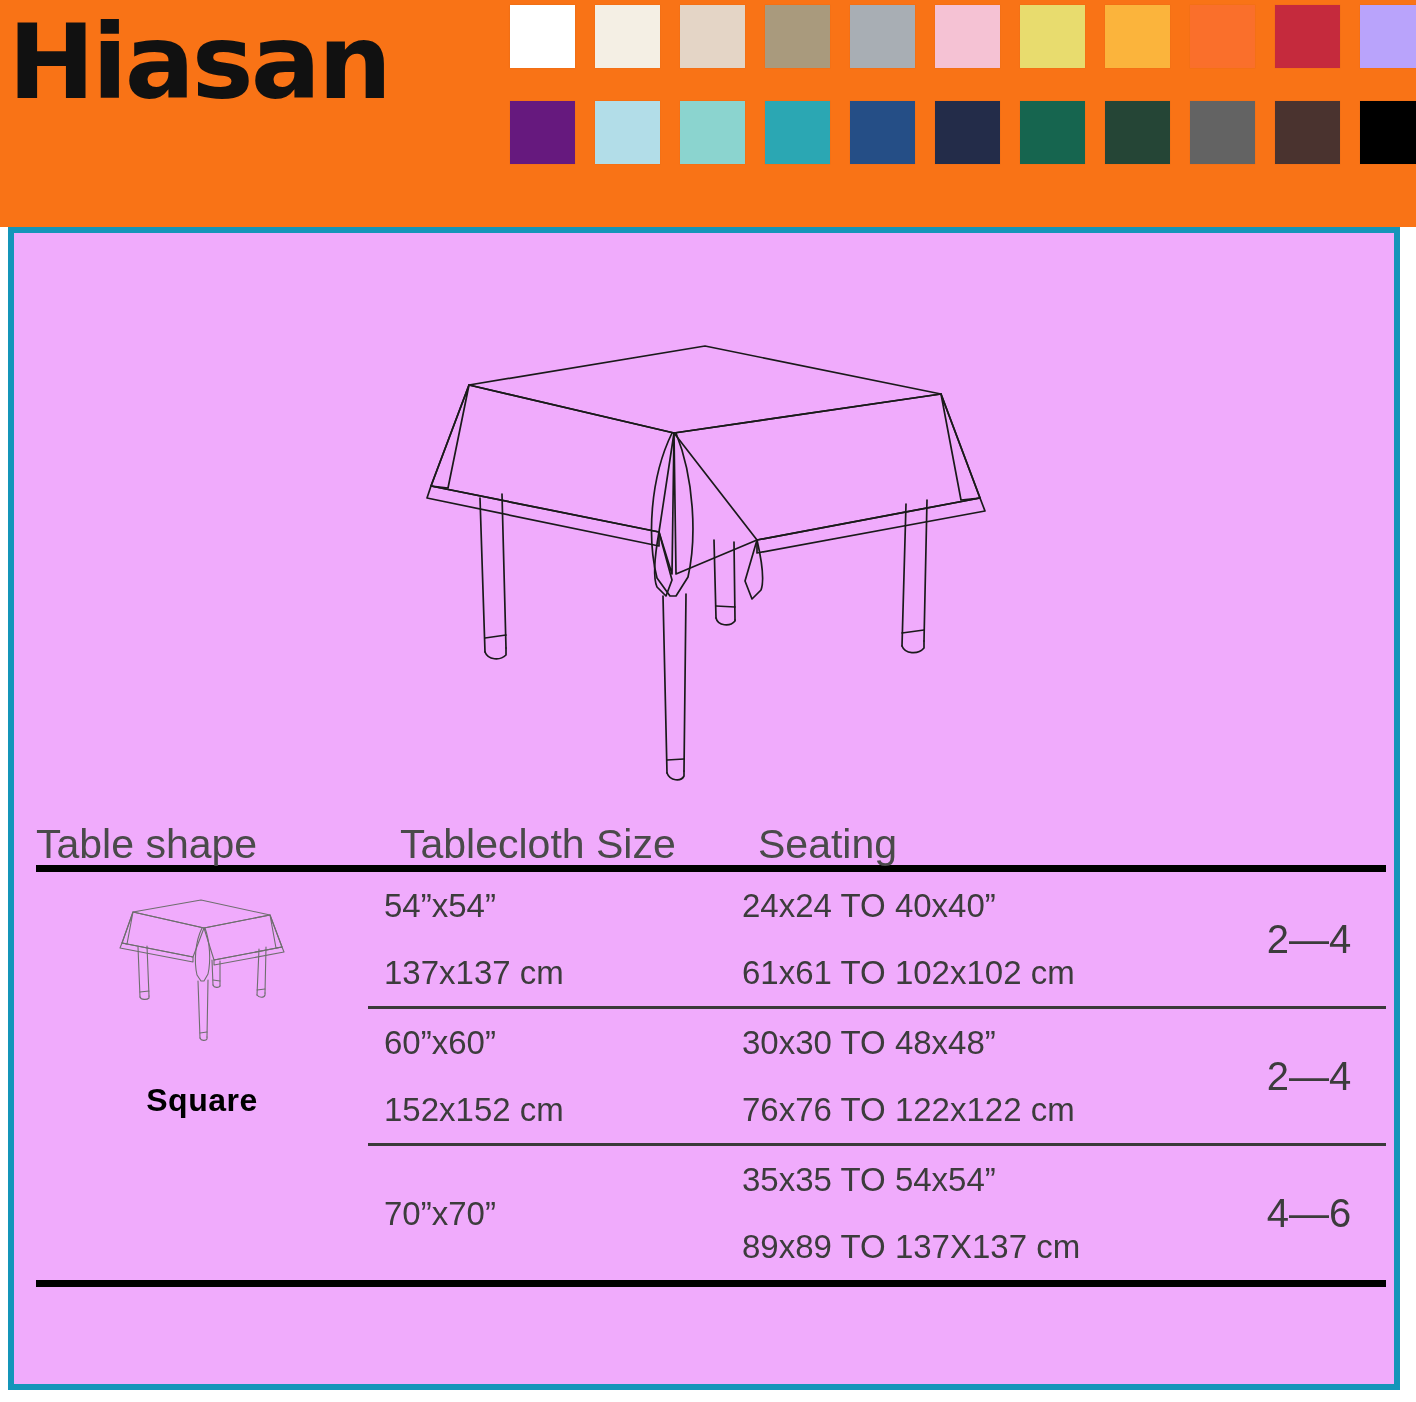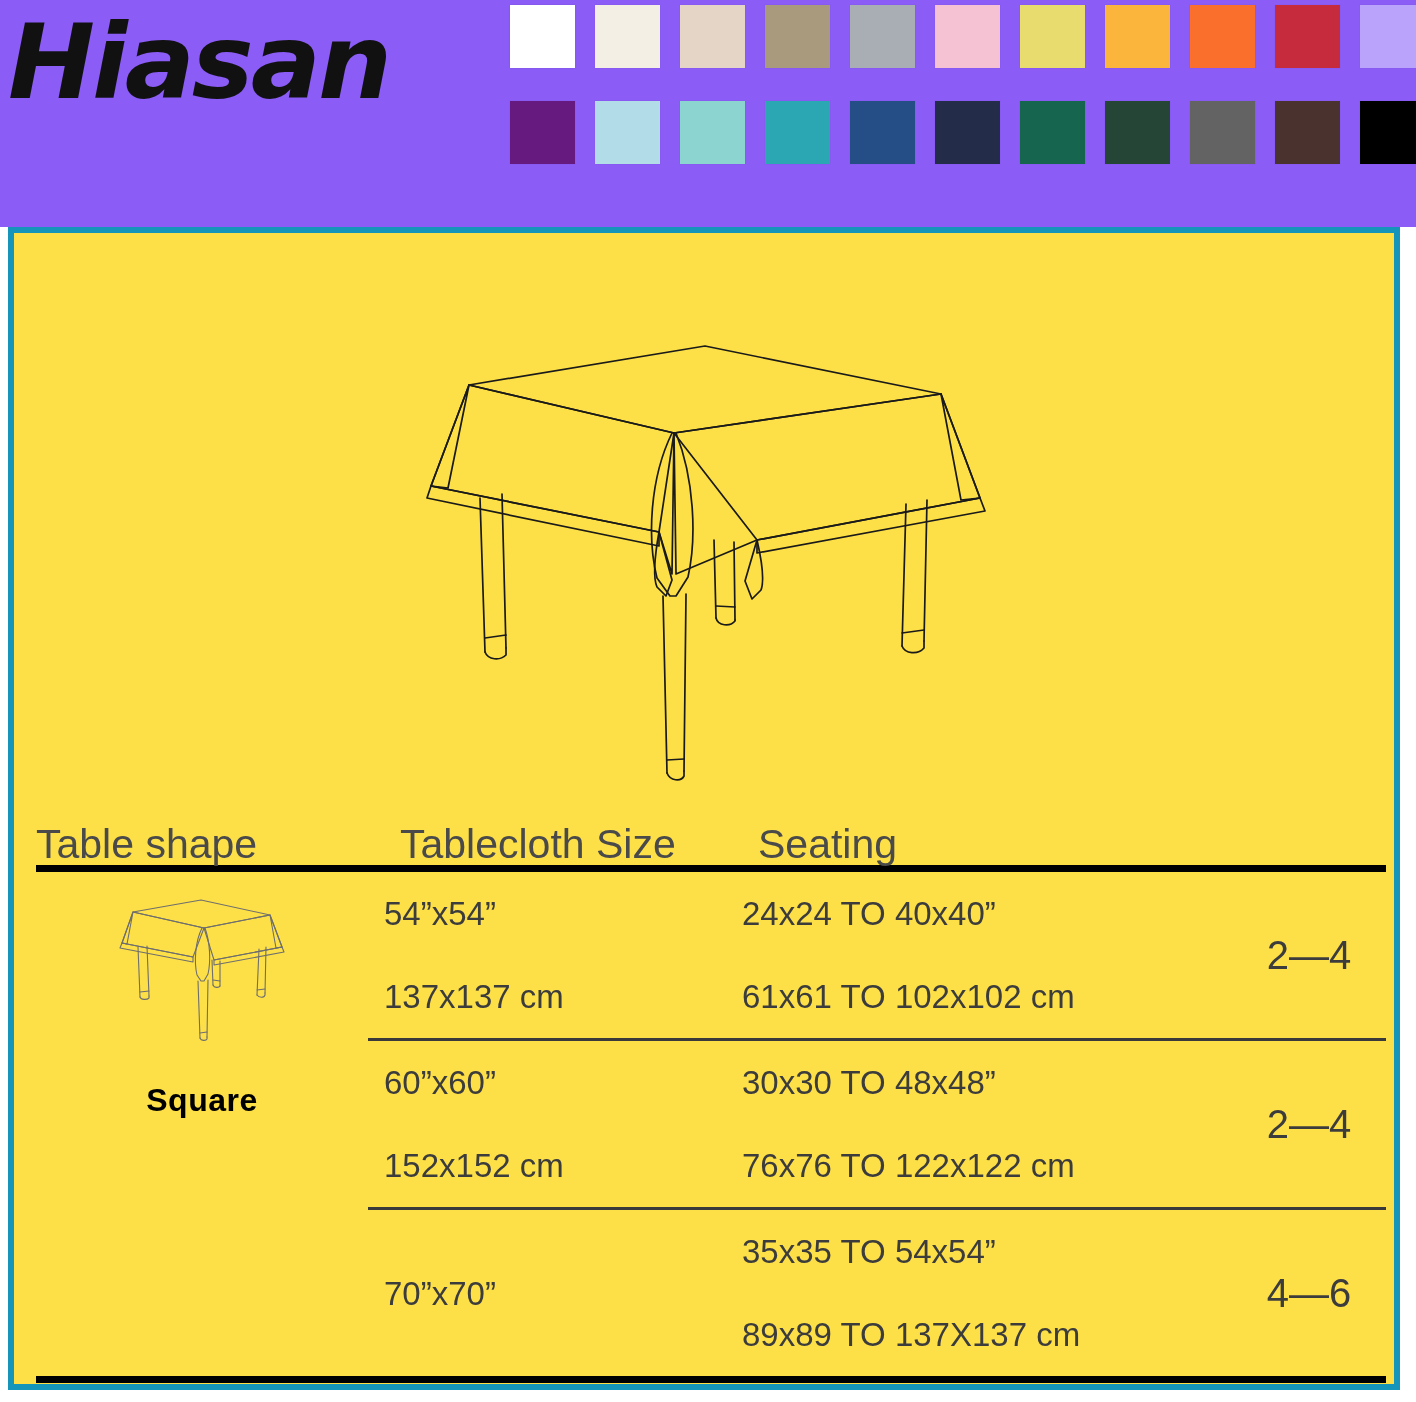--- a/index.html
+++ b/index.html
@@ -3,36 +3,36 @@
 <meta charset="utf-8">
 <style>
   html,body{margin:0;padding:0;}
   body{
     width:1416px;height:1402px;background:#ffffff;
     font-family:"Liberation Sans",sans-serif;
     -webkit-font-smoothing:antialiased;
     position:relative;overflow:hidden;
   }
   
-  #top-band{position:absolute;left:0;top:0;width:1416px;height:227px;background:#8b5cf6;font-style:italic;}
+  #top-band{position:absolute;left:0;top:0;width:1416px;height:227px;background:#f97316;}
   #brand-logo{
     position:absolute;left:8px;top:10px;
     font-family:"DejaVu Sans",sans-serif;
     font-size:104px;font-weight:700;letter-spacing:-3px;
     color:#111111;line-height:1;
   }
   #swatch-grid{position:absolute;left:510px;top:5px;width:900px;}
   .swatch-row{display:flex;gap:20px;margin-bottom:33px;}
   .swatch{width:65px;height:63px;flex:0 0 auto;box-shadow:0 0 0 0.5px rgba(0,0,0,0.04);}
   .swatch.is-white{box-shadow:0 0 2px rgba(0,0,0,0.10);}
 
   
   #frame{
     position:absolute;left:8px;top:227px;width:1392px;height:1163px;
-    border:6px solid #0369a1;box-sizing:border-box;background:#fde047;
+    border:6px solid #0369a1;box-sizing:border-box;background:#f0abfc;
   }
 
   
   #hero-illustration{position:absolute;left:400px;top:95px;width:580px;height:470px;}
   #hero-illustration svg{display:block;width:100%;height:100%;}
 
   
   #spec-table{position:absolute;left:22px;top:570px;width:1350px;}
   .rule-thick{height:7px;background:#000;margin:0;}
   .rule-thin{height:3px;background:#3a3a3a;}
@@ -44,21 +44,21 @@
   }
   .col-shape{width:348px;}
   .col-cloth{width:358px;margin-left:16px;}
   .col-fitted{width:490px;}
   .col-seat{width:154px;text-align:left;}
 
   .trow{display:flex;align-items:stretch;}
   .td{display:flex;flex-direction:column;justify-content:center;}
   .cell-line{
     font-size:33px;color:#3c3c3c;line-height:1.0;
-    white-space:nowrap;padding:25px 0;
+    white-space:nowrap;padding:17px 0;
   }
   .seat-val{
     font-size:40px;color:#3c3c3c;line-height:1;
     display:flex;align-items:center;justify-content:center;
     width:100%;height:100%;white-space:nowrap;
   }
 
   
   #shape-cell{
     width:348px;display:flex;flex-direction:column;

